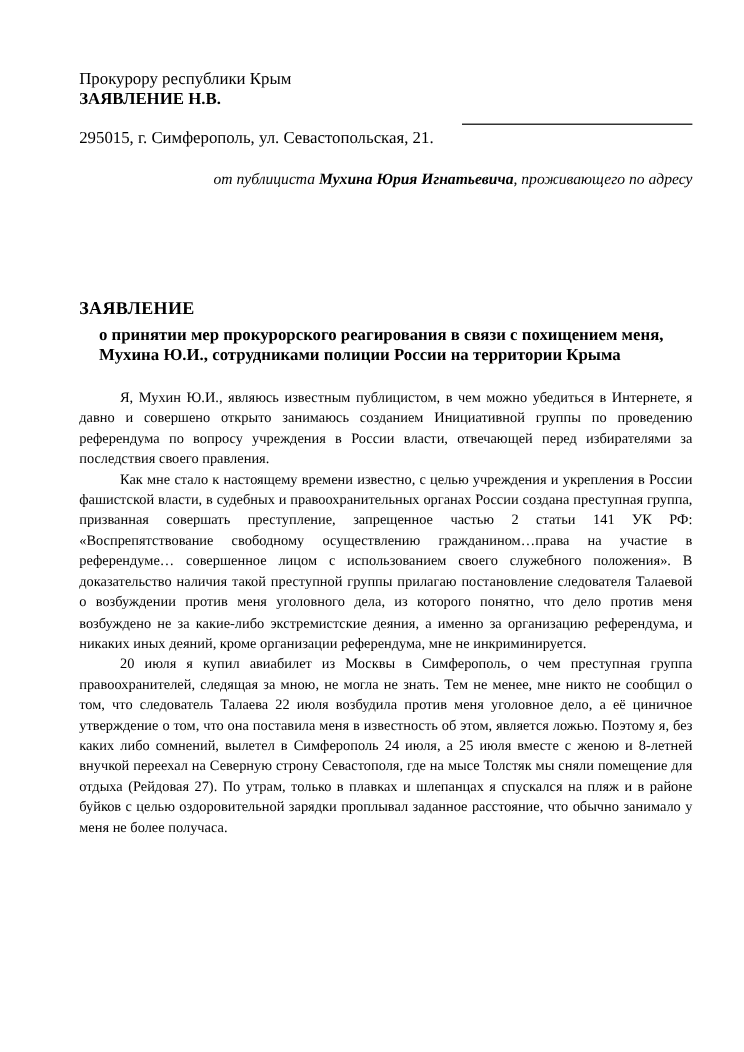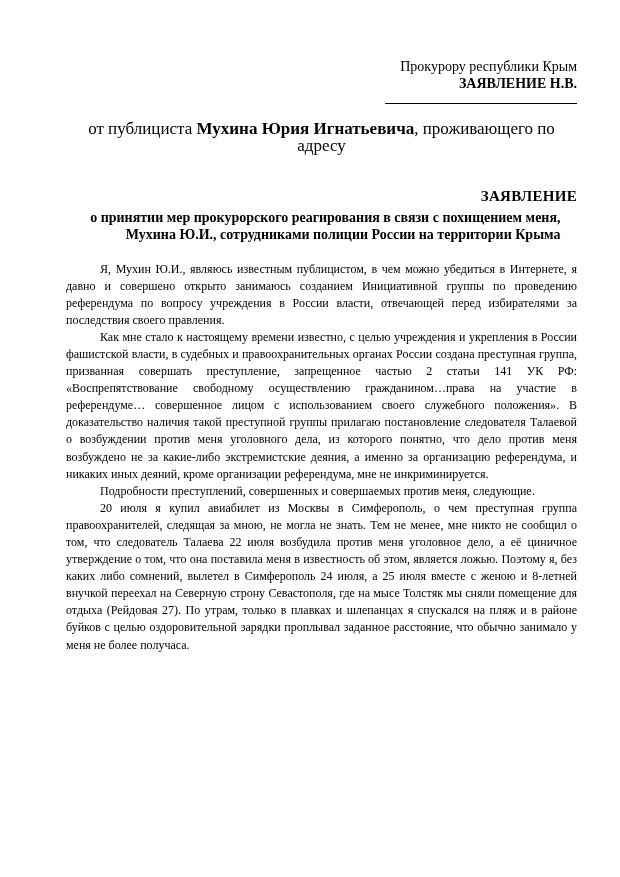--- a/index.html
+++ b/index.html
@@ -12,41 +12,41 @@
     width: 620px;
     height: 877px;
     background: #ffffff;
     color: #000000;
     font-family: "Liberation Serif", "DejaVu Serif", serif;
     box-sizing: border-box;
     padding: 58px 43px 0 66px;
     overflow: hidden;
   }
   .header-block {
-    text-align: right;
     font-size: 14px;
     line-height: 17px;
   }
   .bold { font-weight: bold; }
   .italic { }
   .signature-rule {
     width: 192px;
     height: 0;
     border-top: 1px solid #000;
     margin: 11px 0 3px auto;
   }
   .from-line {
-    text-align: center;
-    font-size: 17px;
+    text-align: right;
+    font-size: 13px;
     line-height: 17px;
     margin-top: 16px;
+    font-style: italic;
   }
   .title-block {
-    margin-top: 34px;
-    text-align: right;
+    margin-top: 93px;
+    text-align: left;
     font-size: 14px;
     line-height: 17.5px;
   }
   .doc-title {
     font-size: 15px;
     font-weight: bold;
     letter-spacing: 0.3px;
   }
   .doc-subtitle {
     max-width: 478px;
@@ -66,29 +66,29 @@
 </style>
 </head>
 <body>
 
 <div class="page">
 
   <div class="header-block">
     <div>Прокурору республики Крым</div>
     <div class="bold">ЗАЯВЛЕНИЕ Н.В.</div>
     <div class="signature-rule"></div>
+    <div>295015, г. Симферополь, ул. Севастопольская, 21.</div>
   </div>
 
   <div class="from-line"><span>от публициста </span><span class="bold">Мухина Юрия Игнатьевича</span><span>, проживающего по адресу</span></div>
 
   <div class="title-block">
     <div class="doc-title">ЗАЯВЛЕНИЕ</div>
     <div class="doc-subtitle">о принятии мер прокурорского реагирования в связи с похищением меня, Мухина Ю.И., сотрудниками полиции России на территории Крыма</div>
   </div>
 
   <div class="body-block">
     <p>Я, Мухин Ю.И., являюсь известным публицистом, в чем можно убедиться в Интернете, я давно и совершено открыто занимаюсь созданием Инициативной группы по проведению референдума по вопросу учреждения в России власти, отвечающей перед избирателями за последствия своего правления.</p>
     <p><span>Как мне стало к настоящему времени известно, с целью учреждения и укрепления в России фашистской власти, в судебных и правоохранительных органах России создана преступная группа, призванная совершать преступление, запрещенное частью 2 статьи 141 УК РФ: </span><span class="italic">«Воспрепятствование свободному осуществлению гражданином…права на участие в референдуме… совершенное лицом с использованием своего служебного положения»</span><span>. В доказательство наличия такой преступной группы прилагаю постановление следователя Талаевой о возбуждении против меня уголовного дела, из которого понятно, что дело против меня возбуждено не за какие-либо экстремистские деяния, а именно за организацию референдума, и никаких иных деяний, кроме организации референдума, мне не инкриминируется.</span></p>
-    <p>Подробности преступлений, совершенных и совершаемых против меня, следующие.</p>
     <p>20 июля я купил авиабилет из Москвы в Симферополь, о чем преступная группа правоохранителей, следящая за мною, не могла не знать. Тем не менее, мне никто не сообщил о том, что следователь Талаева 22 июля возбудила против меня уголовное дело, а её циничное утверждение о том, что она поставила меня в известность об этом, является ложью. Поэтому я, без каких либо сомнений, вылетел в Симферополь 24 июля, а 25 июля вместе с женою и 8-летней внучкой переехал на Северную строну Севастополя, где на мысе Толстяк мы сняли помещение для отдыха (Рейдовая 27). По утрам, только в плавках и шлепанцах я спускался на пляж и в районе буйков с целью оздоровительной зарядки проплывал заданное расстояние, что обычно занимало у меня не более получаса.</p>
   </div>
 
 </div>
 
 </body></html>

